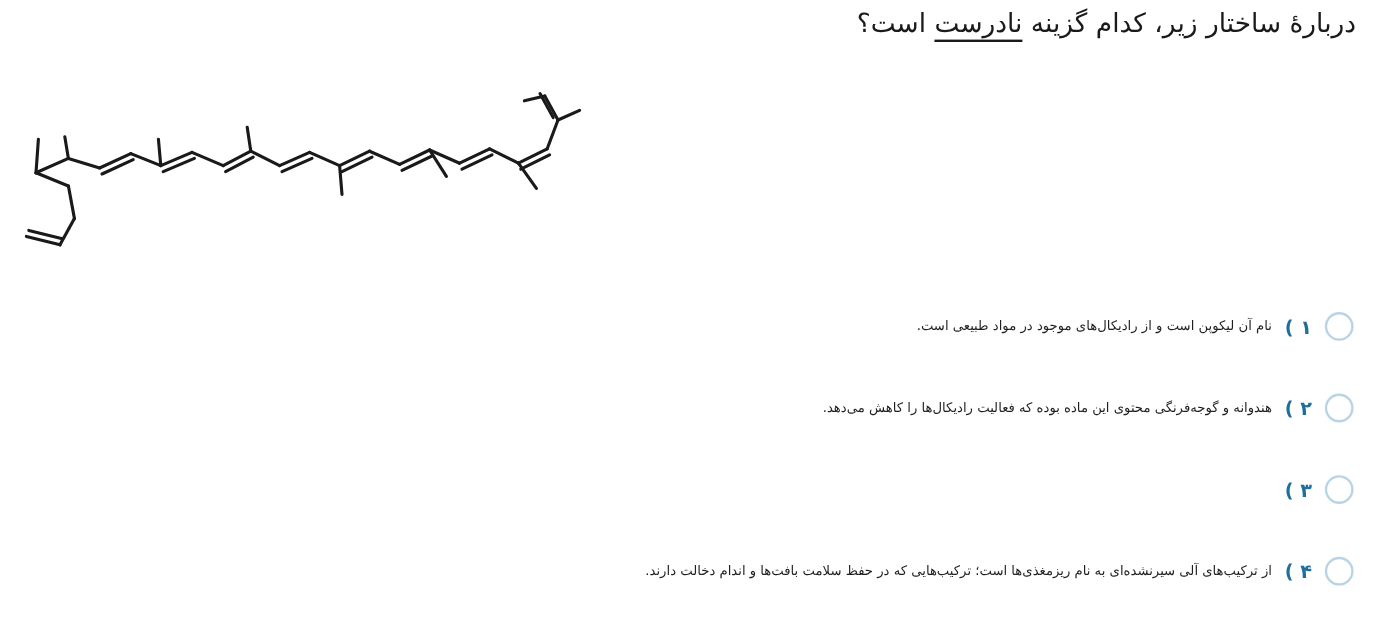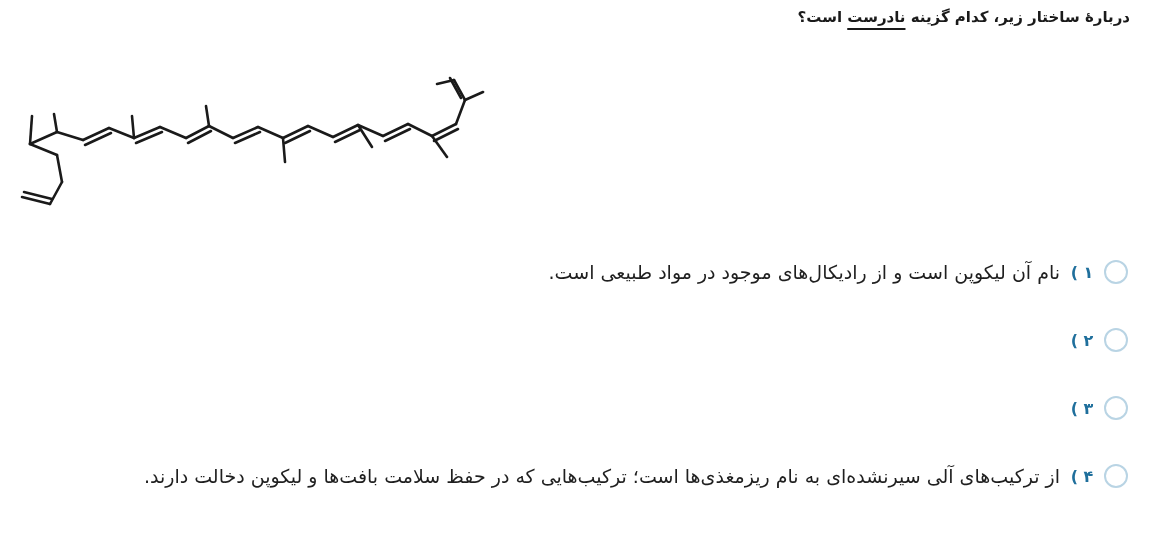--- a/index.html
+++ b/index.html
@@ -14,22 +14,22 @@
     font-family: "DejaVu Sans", "Liberation Sans", sans-serif;
     color: #222222;
     overflow: hidden;
   }
 
   
   #question-title {
     position: absolute;
     top: 8px;
     right: 24px;
-    font-size: 15px;
-    font-weight: bold;
+    font-size: 22px;
+    font-weight: normal;
     color: #1a1a1a;
     letter-spacing: 0px;
     white-space: nowrap;
   }
   #question-title .underlined {
     text-decoration: underline;
     text-underline-offset: 6px;
     text-decoration-thickness: 2px;
   }
 
@@ -73,21 +73,21 @@
   .option-number {
     color: #1f6f9c;
     font-size: 16px;
     font-weight: bold;
     flex: 0 0 auto;
     min-width: 26px;
     text-align: center;
     direction: rtl;
   }
   .option-text {
-    font-size: 19px;
+    font-size: 11px;
     color: #1f1f1f;
     line-height: 1.7;
     white-space: nowrap;
   }
 </style>
 </head>
 <body>
 
 <div id="question-title">
   <span>دربارهٔ ساختار زیر، کدام گزینه </span><span class="underlined">نادرست</span><span> است؟</span>
@@ -149,26 +149,27 @@
 
   <div class="option-row">
     <span class="option-radio"></span>
     <span class="option-number">۱ )</span>
     <span class="option-text">نام آن لیکوپن است و از رادیکال‌های موجود در مواد طبیعی است.</span>
   </div>
 
   <div class="option-row">
     <span class="option-radio"></span>
     <span class="option-number">۲ )</span>
+    <span class="option-text">هندوانه و گوجه‌فرنگی محتوی این ماده بوده که فعالیت رادیکال‌ها را کاهش می‌دهد.</span>
   </div>
 
   <div class="option-row">
     <span class="option-radio"></span>
     <span class="option-number">۳ )</span>
   </div>
 
   <div class="option-row">
     <span class="option-radio"></span>
     <span class="option-number">۴ )</span>
-    <span class="option-text">از ترکیب‌های آلی سیرنشده‌ای به نام ریزمغذی‌ها است؛ ترکیب‌هایی که در حفظ سلامت بافت‌ها و لیکوپن دخالت دارند.</span>
+    <span class="option-text">از ترکیب‌های آلی سیرنشده‌ای به نام ریزمغذی‌ها است؛ ترکیب‌هایی که در حفظ سلامت بافت‌ها و اندام دخالت دارند.</span>
   </div>
 
 </div>
 
 </body></html>

